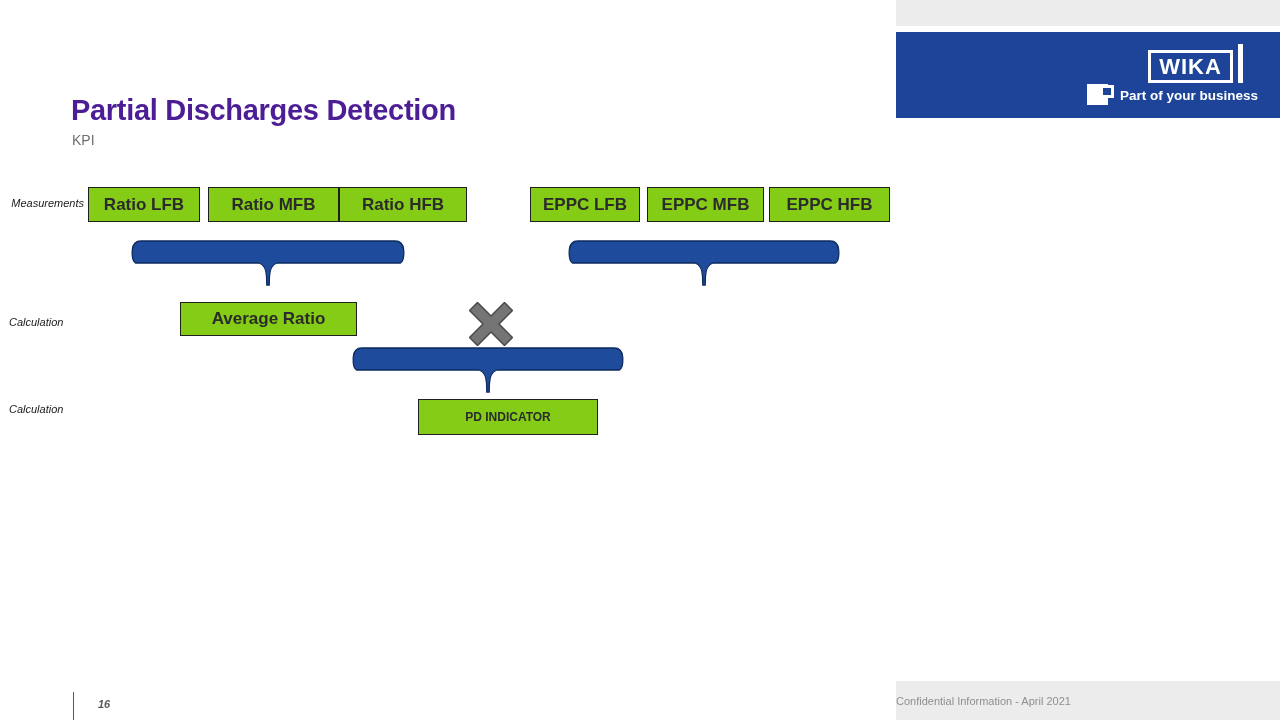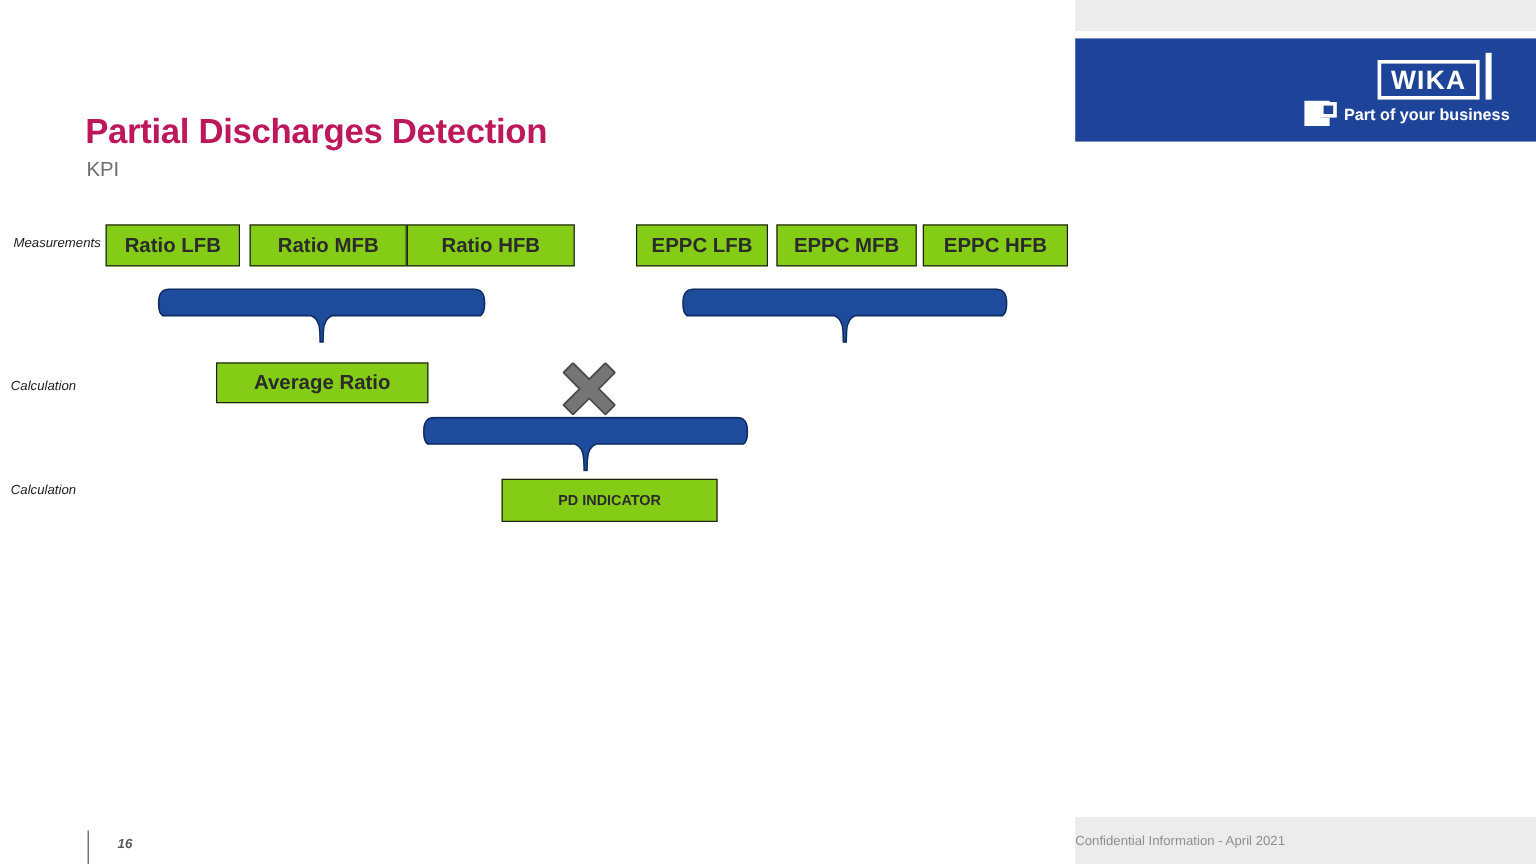--- a/index.html
+++ b/index.html
@@ -20,38 +20,38 @@
   .wika-text { color:#ffffff; font-weight:bold; font-size:22px; letter-spacing:1px; line-height:1; }
   .wika-bar { position:absolute; left:342px; top:12px; width:5px; height:39px; background:#ffffff; }
   .tagline { position:absolute; left:191px; top:52px; display:flex; align-items:center; }
   .tagline-icon { position:relative; width:28px; height:22px; }
   .tagline-sq-big { position:absolute; left:0; top:0; width:21px; height:21px; background:#ffffff; }
   .tagline-sq-small { position:absolute; left:13px; top:1px; width:14px; height:13px; background:#1d4499; border:3px solid #ffffff; }
   .tagline-text { color:#ffffff; font-weight:bold; font-size:13.5px; margin-left:5px; white-space:nowrap; }
 
   
   .eyebrow { left:72px; top:64px; color:#f9a11b; font-weight:bold; font-size:17px; }
-  .page-title { left:71px; top:94px; color:#be185d; font-weight:bold; font-size:29px; letter-spacing:-0.3px; }
-  .subtitle { left:72px; top:132px; color:#6e6e6e; font-size:17px; }
+  .page-title { left:71px; top:94px; color:#4c1d95; font-weight:bold; font-size:29px; letter-spacing:-0.3px; }
+  .subtitle { left:72px; top:132px; color:#6e6e6e; font-size:14px; }
 
   
   .row-label { font-size:11px; font-style:italic; color:#1a1a1a; white-space:nowrap; }
   .lbl-measurements { left:9px; top:197px; width:75px; text-align:right; }
   .lbl-calc1 { left:9px; top:316px; }
   .lbl-calc2 { left:9px; top:403px; }
 
   .dbox {
     position:absolute; height:35px; background:#84cc16;
     border:1.6px solid #1f1f1f; border-radius:0;
     display:flex; align-items:center; justify-content:center;
     font-weight:bold; font-size:17px; color:#2b2b2b; white-space:nowrap;
   }
   .b-ratio-lfb { left:88px;  top:187px; width:112px; }
   .b-ratio-mfb { left:208px; top:187px; width:131px; }
-  .b-ratio-hfb { left:339px; top:187px; width:140px; }
+  .b-ratio-hfb { left:339px; top:187px; width:128px; }
   .b-eppc-lfb  { left:530px; top:187px; width:110px; }
   .b-eppc-mfb  { left:647px; top:187px; width:117px; }
   .b-eppc-hfb  { left:769px; top:187px; width:121px; }
 
   .b-avg-ratio { left:180px; top:302px; width:177px; height:34px; }
   .b-avg-eppc  { left:615px; top:302px; width:175px; height:34px; }
   .b-pd        { left:418px; top:399px; width:180px; height:36px; font-size:12px; }
 
   .brace { position:absolute; }
   .brace1 { left:131px; top:240px; }

